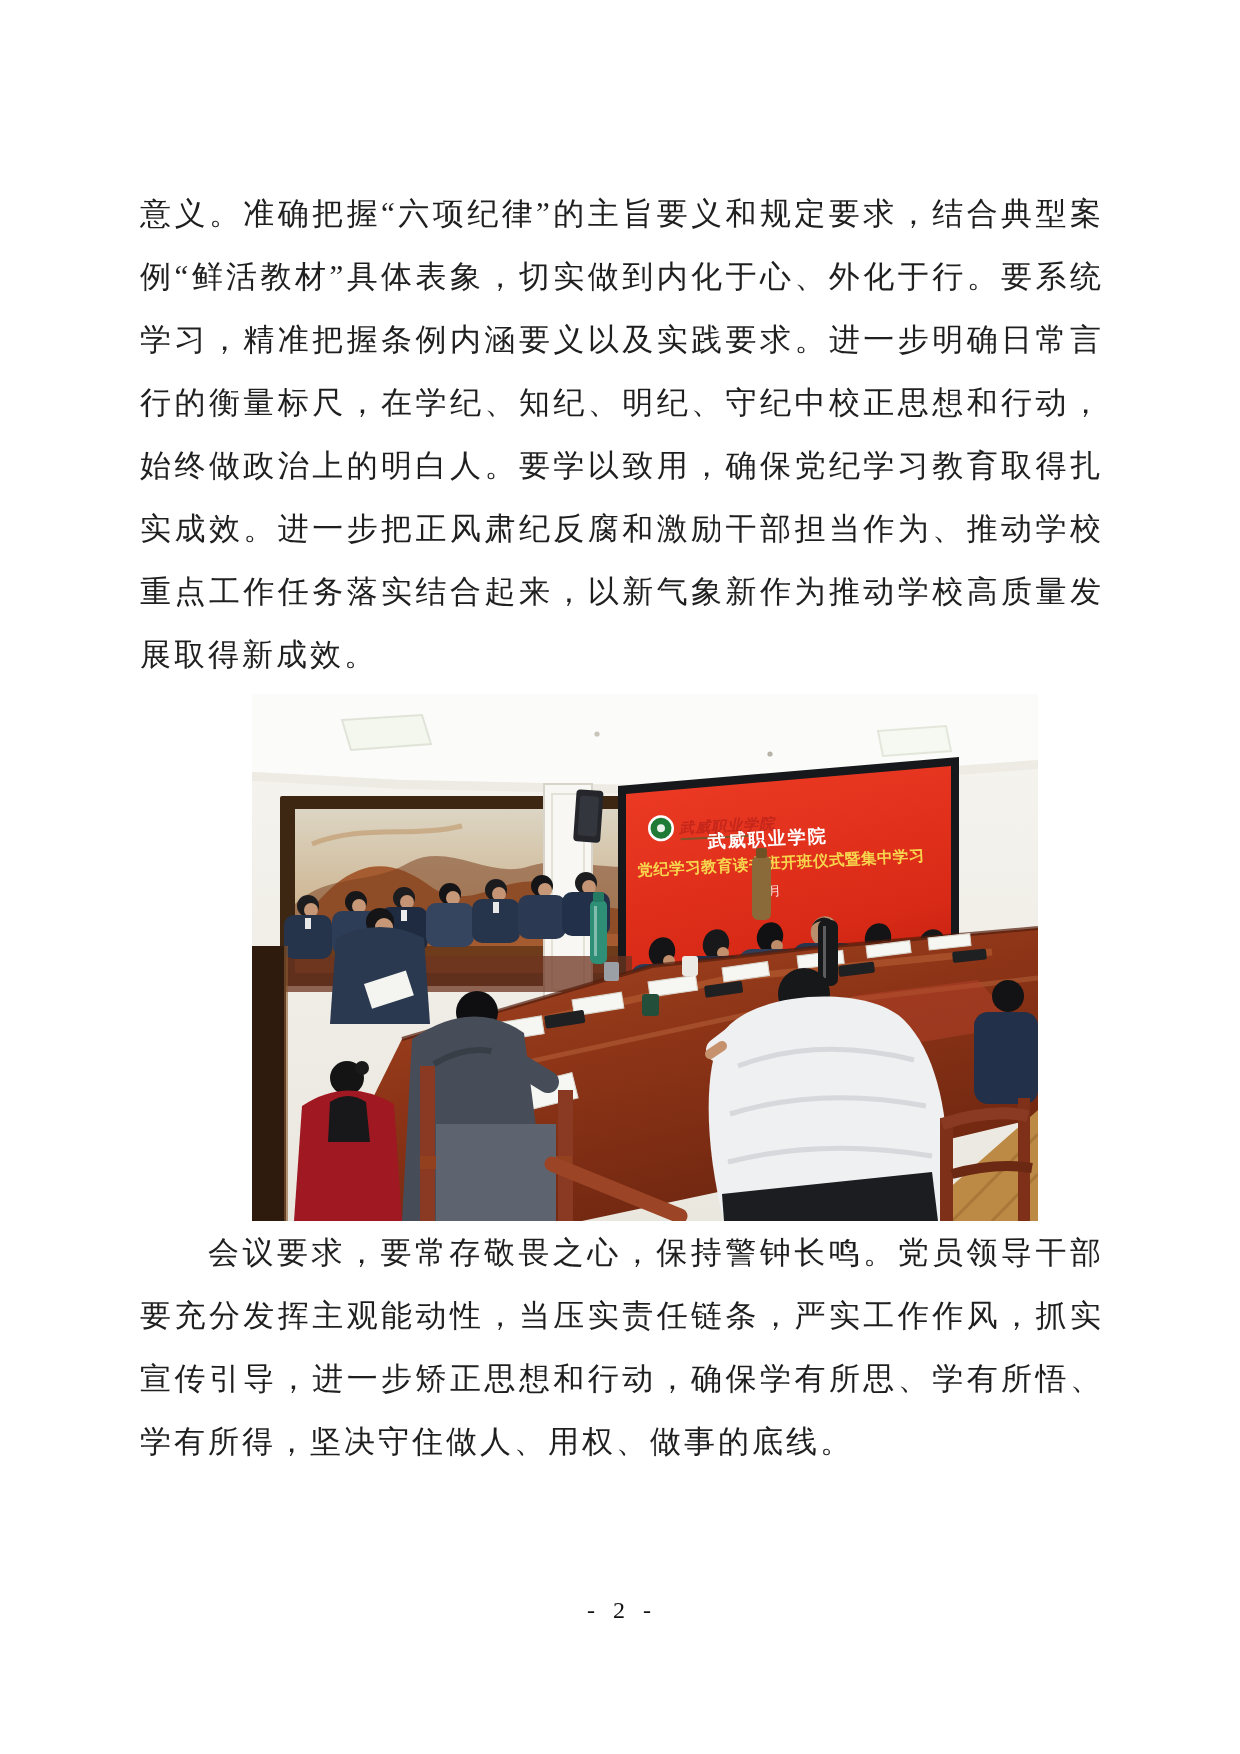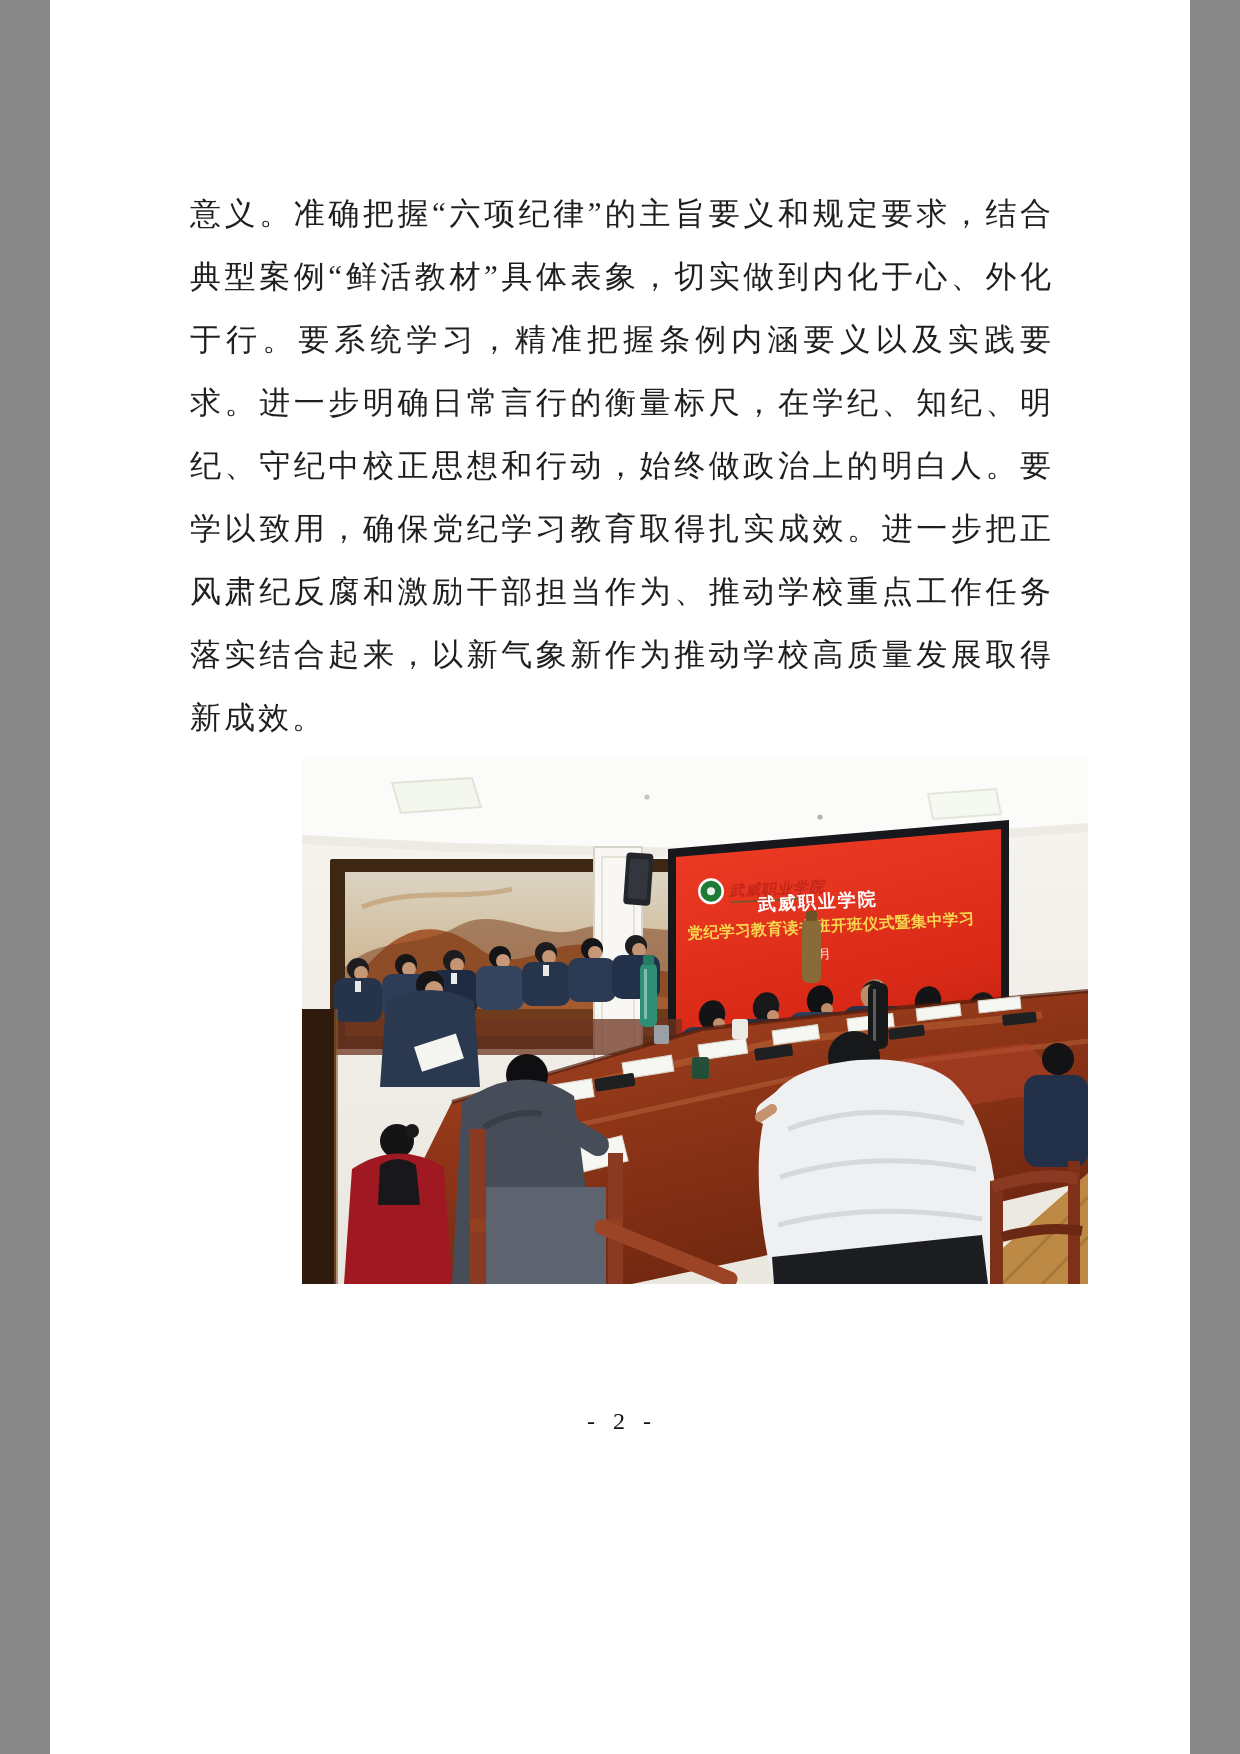--- a/index.html
+++ b/index.html
@@ -1,18 +1,18 @@
 <!DOCTYPE html>
 <html><head>
 <meta charset="utf-8">
 <style>
   html,body{margin:0;padding:0;background:#888;}
   .page{
     position:relative;
-    width:1140px;height:1754px;
+    width:1240px;height:1754px;
     margin:0 auto;
     background:#ffffff;
     overflow:hidden;
     font-family:"Liberation Serif","DejaVu Serif",serif;
     color:#1c1c1c;
   }
   .content{
     padding:182px 136px 0 140px;
   }
   p.para{
@@ -292,16 +292,17 @@
 
         <g>
           <rect x="688" y="424" width="13" height="103" fill="#7e3018"></rect>
           <rect x="766" y="404" width="12" height="123" fill="#7e3018"></rect>
           <path d="M690,430 q50,-16 86,-8" stroke="#8a3a22" stroke-width="12" fill="none"></path>
           <path d="M700,480 q44,-12 80,-6" stroke="#6b2812" stroke-width="10" fill="none"></path>
         </g>
       </svg>
     </div>
 
+    <p class="para indent para2">会议要求，要常存敬畏之心，保持警钟长鸣。党员领导干部要充分发挥主观能动性，当压实责任链条，严实工作作风，抓实宣传引导，进一步矫正思想和行动，确保学有所思、学有所悟、学有所得，坚决守住做人、用权、做事的底线。</p>
 
     <div class="page-number">- 2 -</div>
   </div>
 </div>
 
 </body></html>

